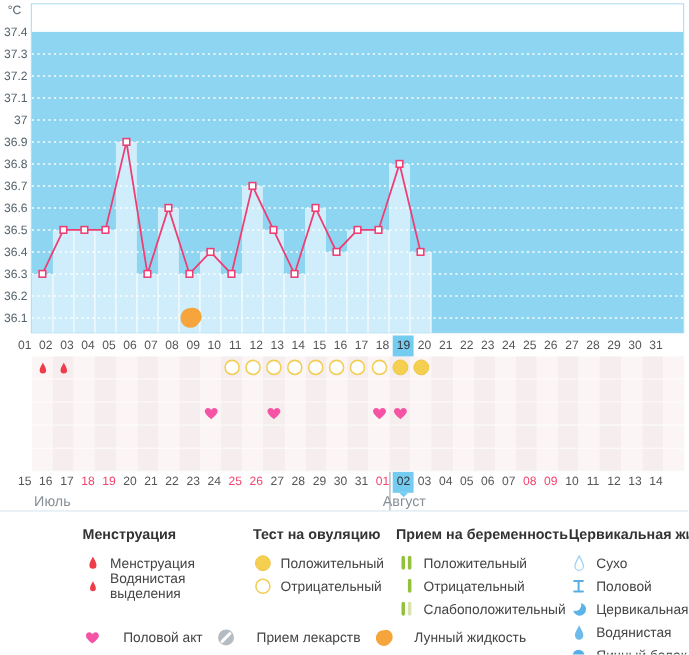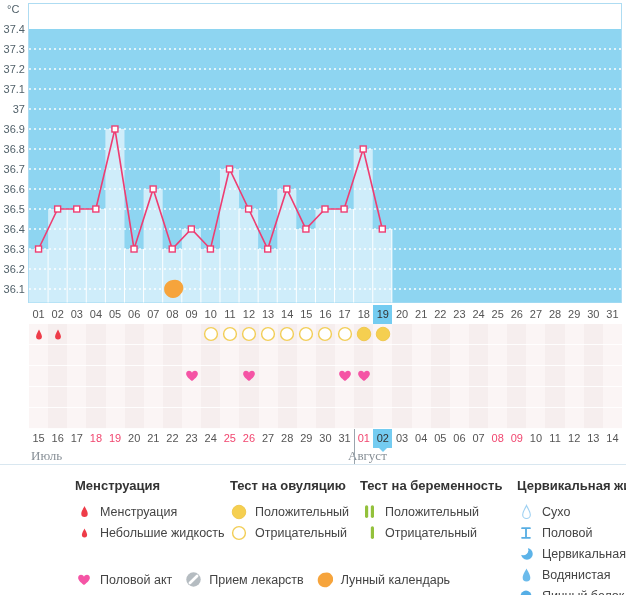--- a/index.html
+++ b/index.html
@@ -3,53 +3,53 @@
 <meta charset="utf-8">
 <style>
   html,body{margin:0;padding:0;background:#fff;}
   body{width:626px;height:595px;font-family:"Liberation Sans","DejaVu Sans",sans-serif;position:relative;overflow:hidden;}
   .app{width:626px;height:595px;}
 
   
   #chart{width:626px;height:305px;}
 
   
-  .days-row{display:grid;grid-template-columns:repeat(31,1fr);width:593px;margin-left:29px;height:19px;}
+  .days-row{display:grid;grid-template-columns:repeat(31,1fr);width:593px;margin-left:13px;height:19px;}
   .day-cell{font-size:11px;color:#555;text-align:center;line-height:19px;position:relative;}
   .day-cell.today{background:#74ccf1;color:#333;}
   .day-cell.red{color:#f1466f;}
   .day-cell.today.notch::after{content:"";position:absolute;top:100%;left:50%;margin-left:-4px;
     border:4px solid transparent;border-top-color:#74ccf1;}
 
   
   #event-grid{display:grid;grid-template-columns:repeat(31,1fr);grid-auto-rows:21px;width:593px;margin-left:29px;}
   .ecell{display:flex;align-items:center;justify-content:center;background:#fbf5f5;border-bottom:1px solid rgba(255,255,255,.85);}
   .ecell.alt{background:#f6eeee;}
 
   
   .calendar-block{position:relative;}
-  .month-row{position:relative;height:16px;font-family:Liberation Serif, serif;}
+  .month-row{position:relative;height:16px;}
   .month{position:absolute;top:0;font-size:13px;color:#878f96;line-height:15px;}
   .month.m1{left:31px;}
   .month.m2{left:348px;}
   .month-divider{position:absolute;left:354px;top:0;width:1px;height:35px;background:#9aa5ad;}
   .calendar-sep{border-bottom:1px solid #d9e7f0;width:626px;}
 
   
   .legend{position:relative;height:130px;padding-top:13px;box-sizing:border-box;margin-left:45px;}
   #legend-cols{display:flex;margin-left:30px;}
   .leg-col{flex:0 0 auto;}
   .leg-col.c0{width:155px;}
   .leg-col.c1{width:130px;}
   .leg-col.c2{width:157px;}
   .leg-title{font-weight:bold;font-size:13px;color:#333;margin-bottom:8px;}
   .leg-item{display:flex;align-items:center;height:21px;font-size:12.5px;color:#444;}
   .leg-ico{width:18px;display:flex;align-items:center;justify-content:center;margin-right:7px;flex:0 0 18px;}
   #legend-extra{position:absolute;left:30px;bottom:5px;display:flex;}
-  #legend-extra .leg-item{margin-right:12px;}
+  #legend-extra .leg-item{margin-right:12px;gap:12px;}
 </style>
 </head>
 <body>
 
 <div class="app">
   <div id="chart"><svg width="626" height="305" xmlns="http://www.w3.org/2000/svg">
         <rect x="28.5" y="3.5" width="593" height="299" fill="#ffffff" stroke="#aedcf2"></rect>
         <rect x="29" y="29" width="592" height="273.5" fill="#8ed5f1"></rect>
         <rect x="29.00" y="249.00000000000028" width="19.10" height="53.50" fill="#cfedfa"></rect>
         <rect x="48.10" y="208.99999999999972" width="19.10" height="93.50" fill="#cfedfa"></rect>
@@ -447,21 +447,21 @@
               </svg>
             </span>
             <span>Менструация</span>
           </div>
           <div class="leg-item">
             <span class="leg-ico">
               <svg width="9" height="12" viewBox="0 0 16 19">
                 <path d="M8 1.5C7.2 3.6 3.3 9 3.3 12.8a4.7 4.7 0 0 0 9.4 0C12.7 9 8.8 3.6 8 1.5Z" fill="#ee3c49"></path>
               </svg>
             </span>
-            <span>Небольшие жидкость</span>
+            <span>Водянистая выделения</span>
           </div>
         </div>
         <div class="leg-col c1">
           <div class="leg-title">Тест на овуляцию</div>
           <div class="leg-item">
             <span class="leg-ico">
               <svg width="16" height="16" viewBox="0 0 18 18">
                 <circle cx="9" cy="9" r="7.6" fill="#f5cf50" stroke="#eec648" stroke-width="1"></circle>
               </svg>
             </span>
@@ -470,37 +470,46 @@
           <div class="leg-item">
             <span class="leg-ico">
               <svg width="16" height="16" viewBox="0 0 18 18">
                 <circle cx="9" cy="9" r="7.2" fill="#ffffff" stroke="#f2ce57" stroke-width="1.6"></circle>
               </svg>
             </span>
             <span>Отрицательный</span>
           </div>
         </div>
         <div class="leg-col c2">
-          <div class="leg-title">Тест на беременность</div>
+          <div class="leg-title">Прием на беременность</div>
           <div class="leg-item">
             <span class="leg-ico">
               <svg width="15" height="15" viewBox="0 0 16 16">
                 <rect x="3.2" y="1.2" width="3.4" height="13.6" rx="1.7" fill="#93c13c"></rect>
                 <rect x="9.4" y="1.2" width="3.4" height="13.6" rx="1.7" fill="#93c13c"></rect>
               </svg>
             </span>
             <span>Положительный</span>
           </div>
           <div class="leg-item">
             <span class="leg-ico">
               <svg width="15" height="15" viewBox="0 0 16 16">
                 <rect x="9.4" y="1.2" width="3.4" height="13.6" rx="1.7" fill="#93c13c"></rect>
               </svg>
             </span>
             <span>Отрицательный</span>
+          </div>
+          <div class="leg-item">
+            <span class="leg-ico">
+              <svg width="15" height="15" viewBox="0 0 16 16">
+                <rect x="3.2" y="1.2" width="3.4" height="13.6" rx="1.7" fill="#93c13c"></rect>
+                <rect x="9.4" y="1.2" width="3.4" height="13.6" rx="1.7" fill="#d8e4b0"></rect>
+              </svg>
+            </span>
+            <span>Слабоположительный</span>
           </div>
         </div>
         <div class="leg-col c3">
           <div class="leg-title">Цервикальная жидкость</div>
           <div class="leg-item">
             <span class="leg-ico">
               <svg width="13" height="16" viewBox="0 0 16 19">
                 <path d="M8 1.5C7.2 3.6 3.3 9 3.3 12.8a4.7 4.7 0 0 0 9.4 0C12.7 9 8.8 3.6 8 1.5Z" fill="#ffffff" stroke="#9fd1f2" stroke-width="1.4"></path>
               </svg>
             </span>
@@ -558,17 +567,17 @@
             </svg>
           </span>
           <span>Прием лекарств</span>
         </div>
         <div class="leg-item">
           <span class="leg-ico">
             <svg width="16" height="16" viewBox="0 0 20 20">
               <path d="M14 2 A9 9 0 1 0 14 18 A8.2 8.2 0 0 0 14 2 Z" fill="#f6a43c" transform="rotate(-30 10 10)"></path>
             </svg>
           </span>
-          <span>Лунный календарь</span>
+          <span>Лунный жидкость</span>
         </div>
       </div>
   </div>
 </div>
 
 </body></html>

